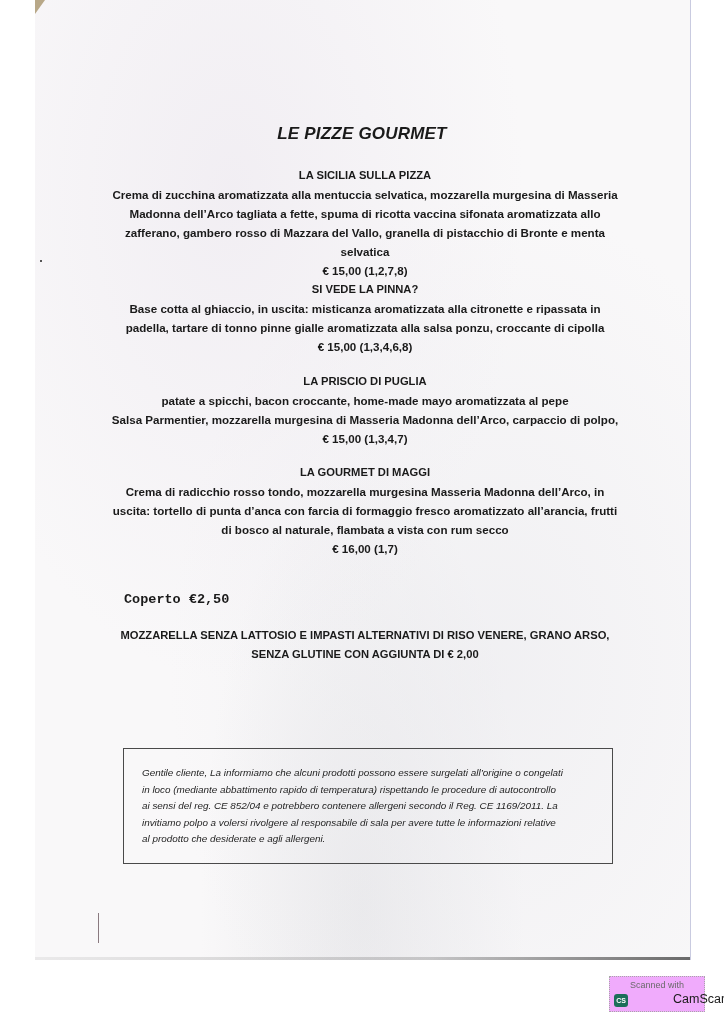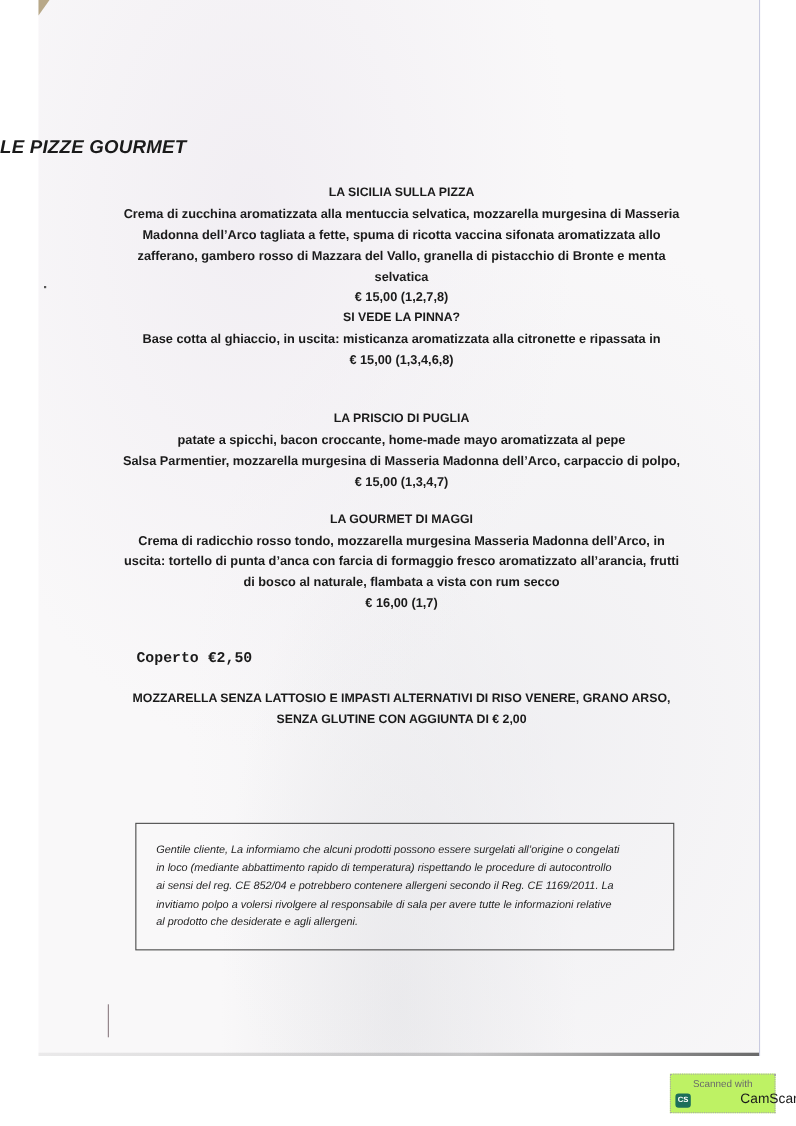--- a/index.html
+++ b/index.html
@@ -61,21 +61,21 @@
       height: 2px;
       background: #555;
     }
     .content {
       position: absolute;
       left: 0;
       top: 0;
       width: 724px;
     }
     .center {
-      text-align: left;
+      text-align: center;
       width: 724px;
       position: absolute;
       left: 0;
     }
     .title {
       top: 124px;
       font-size: 17px;
       font-weight: bold;
       font-style: italic;
       letter-spacing: 0.2px;
@@ -130,21 +130,21 @@
       color: #1e1e1e;
     }
     .badge {
       position: absolute;
       left: 609px;
       top: 976px;
       width: 96px;
       height: 36px;
       border: 1px dotted #a8a8a8;
       box-sizing: border-box;
-      background: #bef264;
+      background: #f0abfc;
     }
     .badge .line1 {
       position: absolute;
       top: 3px;
       left: 0;
       width: 100%;
       text-align: center;
       font-size: 9px;
       color: #6a6a6a;
     }
@@ -190,20 +190,21 @@
     <div>Crema di zucchina aromatizzata alla mentuccia selvatica, mozzarella murgesina di Masseria</div>
     <div>Madonna dell’Arco tagliata a fette, spuma di ricotta vaccina sifonata aromatizzata allo</div>
     <div>zafferano, gambero rosso di Mazzara del Vallo, granella di pistacchio di Bronte e menta</div>
     <div>selvatica</div>
     <div>€ 15,00 (1,2,7,8)</div>
   </div>
 
   <div class="pizza" style="top:280px;">
     <div class="name">SI VEDE LA PINNA?</div>
     <div>Base cotta al ghiaccio, in uscita: misticanza aromatizzata alla citronette e ripassata in</div>
+    <div>padella, tartare di tonno pinne gialle aromatizzata alla salsa ponzu, croccante di cipolla</div>
     <div>€ 15,00 (1,3,4,6,8)</div>
   </div>
 
   <div class="pizza" style="top:372px;">
     <div class="name">LA PRISCIO DI PUGLIA</div>
     <div>patate a spicchi, bacon croccante, home-made mayo aromatizzata al pepe</div>
     <div>Salsa Parmentier, mozzarella murgesina di Masseria Madonna dell’Arco, carpaccio di polpo,</div>
     <div>€ 15,00 (1,3,4,7)</div>
   </div>
 

